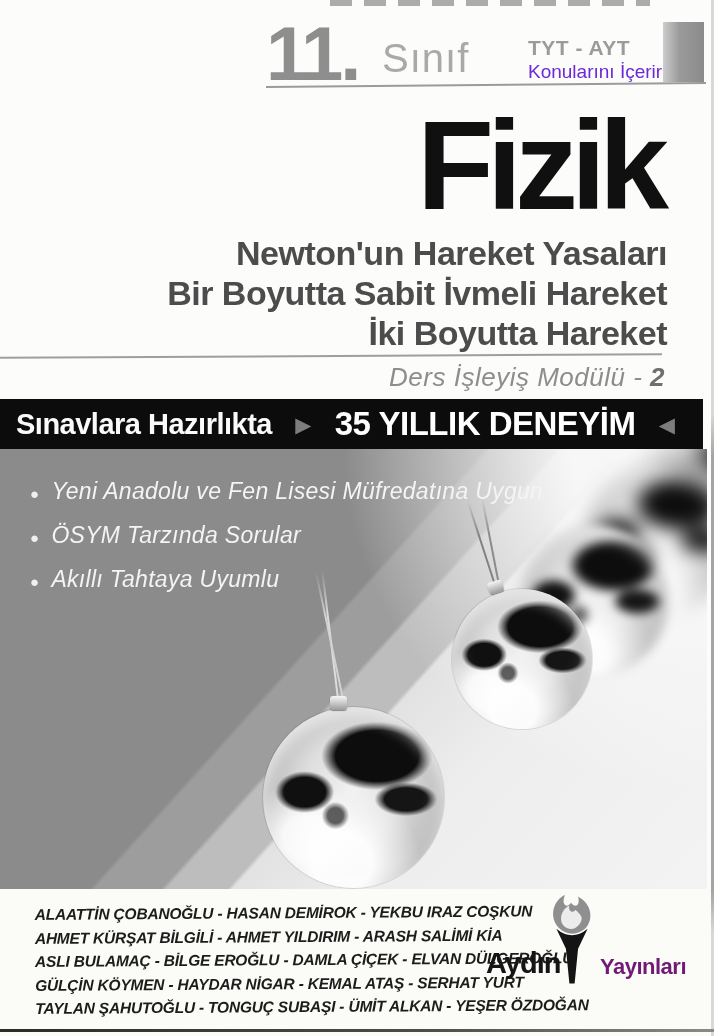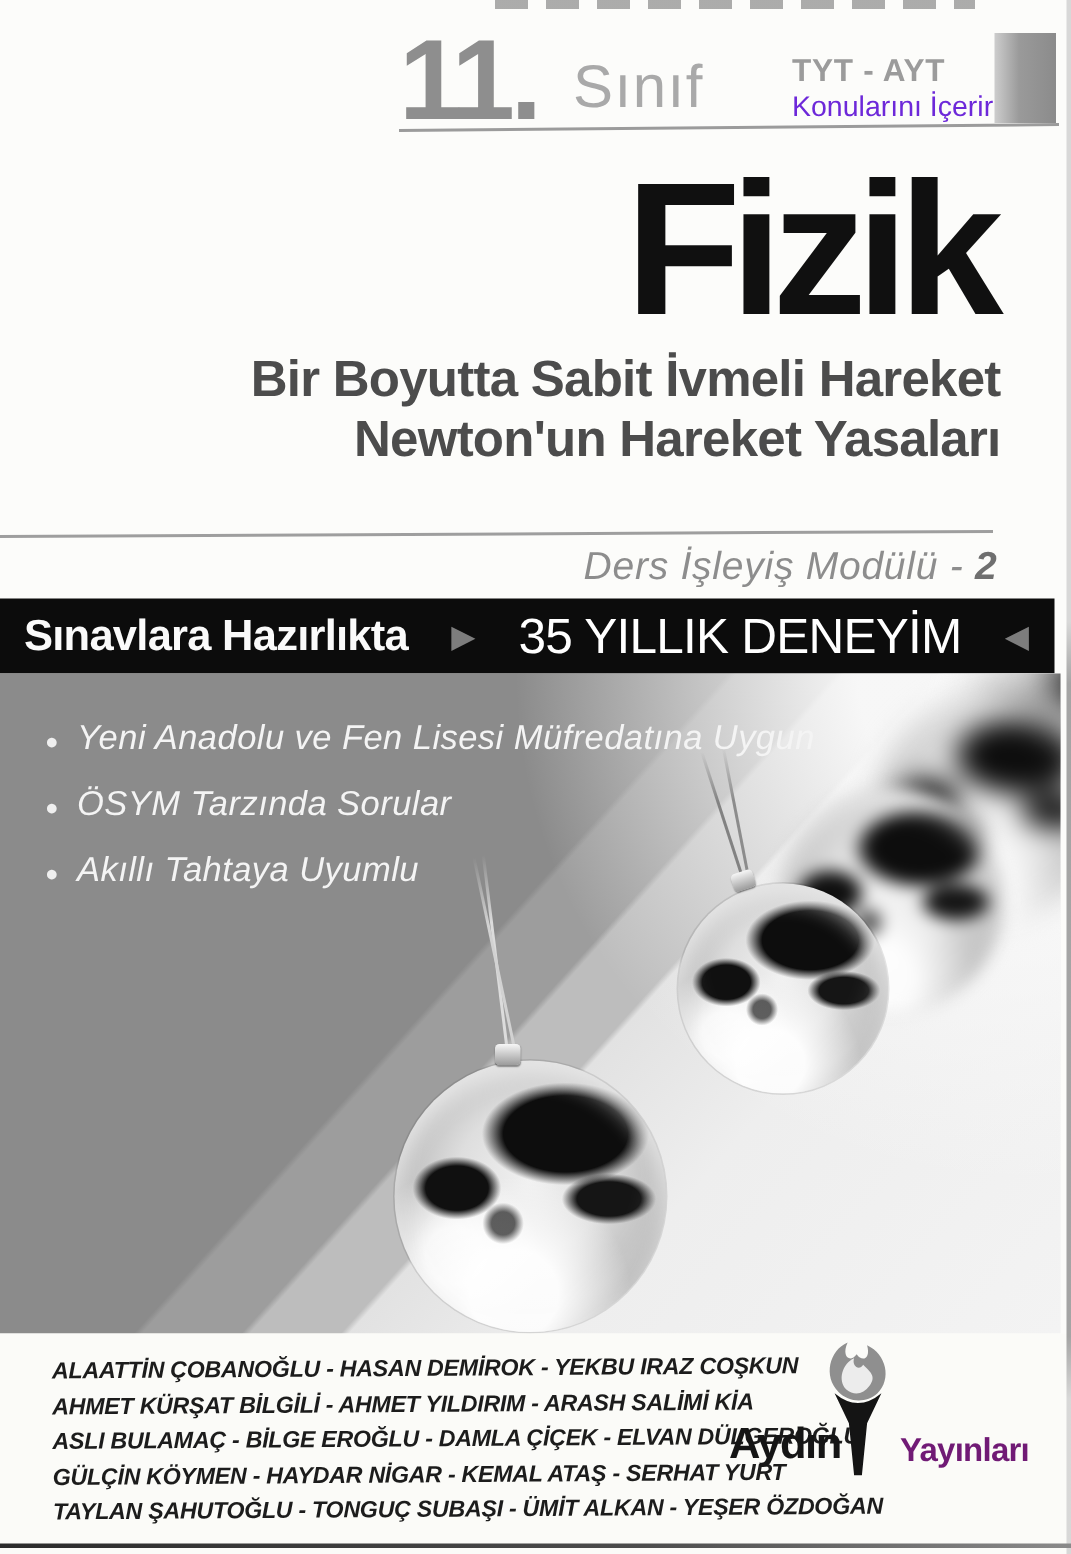--- a/index.html
+++ b/index.html
@@ -36,23 +36,23 @@
   .topics{position:absolute;right:47px;top:233px;text-align:right;
     font-size:34px;line-height:40px;font-weight:bold;color:#4c4c4c;letter-spacing:-0.5px;}
   .rule{position:absolute;left:0;top:355px;width:662px;height:2px;background:#9e9e9e;
     transform:rotate(-0.3deg);}
   .module-line{position:absolute;right:49px;top:362px;font-size:26px;font-style:italic;
     color:#8d8d8d;letter-spacing:.5px;}
   .module-line b{color:#6f6f6f;}
   
   .banner{position:absolute;left:0;top:399px;width:703px;height:50px;background:#0c0c0c;
     display:flex;align-items:center;justify-content:space-between;
-    padding:0 17px 0 16px;box-sizing:border-box;}
+    padding:0 28px 0 16px;box-sizing:border-box;}
   .banner-left{color:#fafafa;font-size:29px;font-weight:bold;letter-spacing:-0.5px;}
-  .banner-right{color:#ffffff;font-size:33px;font-weight:normal;letter-spacing:-0.5px;}
+  .banner-right{color:#ffffff;font-size:33px;font-weight:bold;letter-spacing:-0.5px;}
   .tri{color:#7d7d7d;font-size:21px;line-height:21px;}
   
   .photo-band{position:absolute;left:0;top:449px;width:707px;height:440px;overflow:hidden;
     background:
       radial-gradient(circle at 97% 0%, rgba(250,250,250,.95) 0 14%, rgba(250,250,250,0) 42%),
       linear-gradient(132deg,#8b8b8b 0%,#8b8b8b 44%,#9d9d9d 44.5%,#9d9d9d 50.5%,
         #bdbdbd 51%,#bdbdbd 56.5%,#e2e2e2 57%,#eeeeee 70%,#f3f3f3 100%);}
   .features{position:absolute;left:30px;top:12px;margin:0;padding:0;list-style:none;z-index:8;}
   .features li{display:flex;align-items:baseline;margin-top:17px;
     color:#f4f4f4;font-size:23px;font-style:italic;letter-spacing:.3px;}
@@ -112,22 +112,23 @@
     <div class="exam-block">
       <div class="exam-tag">TYT - AYT</div>
       <div class="exam-note">Konularını İçerir</div>
     </div>
     <div class="corner-box"></div>
     <div class="grade-underline"></div>
   </div>
 
   <h1 class="book-title">Fizik</h1>
   <div class="topics">
+    <div>Newton'un Hareket Yasaları</div>
     <div>Bir Boyutta Sabit İvmeli Hareket</div>
-    <div>Newton'un Hareket Yasaları</div>
+    <div>İki Boyutta Hareket</div>
   </div>
 
   <div class="rule"></div>
   <div class="module-line">
     <span>Ders İşleyiş Modülü -</span>
     <b>2</b>
   </div>
 
   <div class="banner">
     <span class="banner-left">Sınavlara Hazırlıkta</span>

